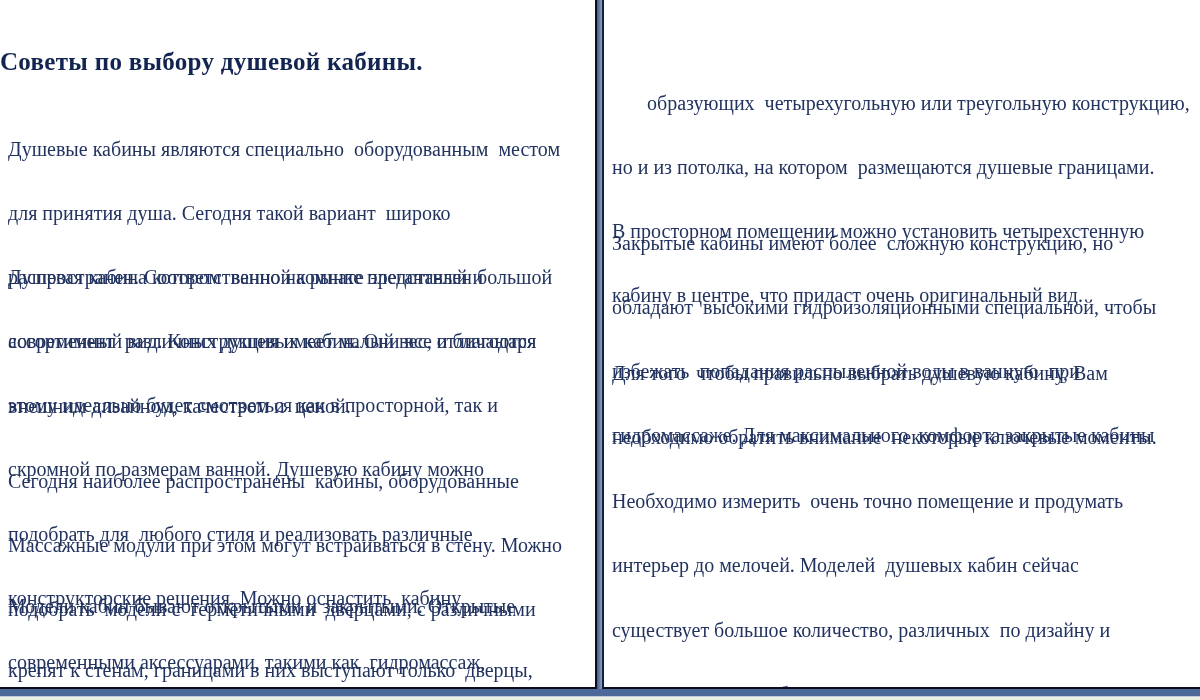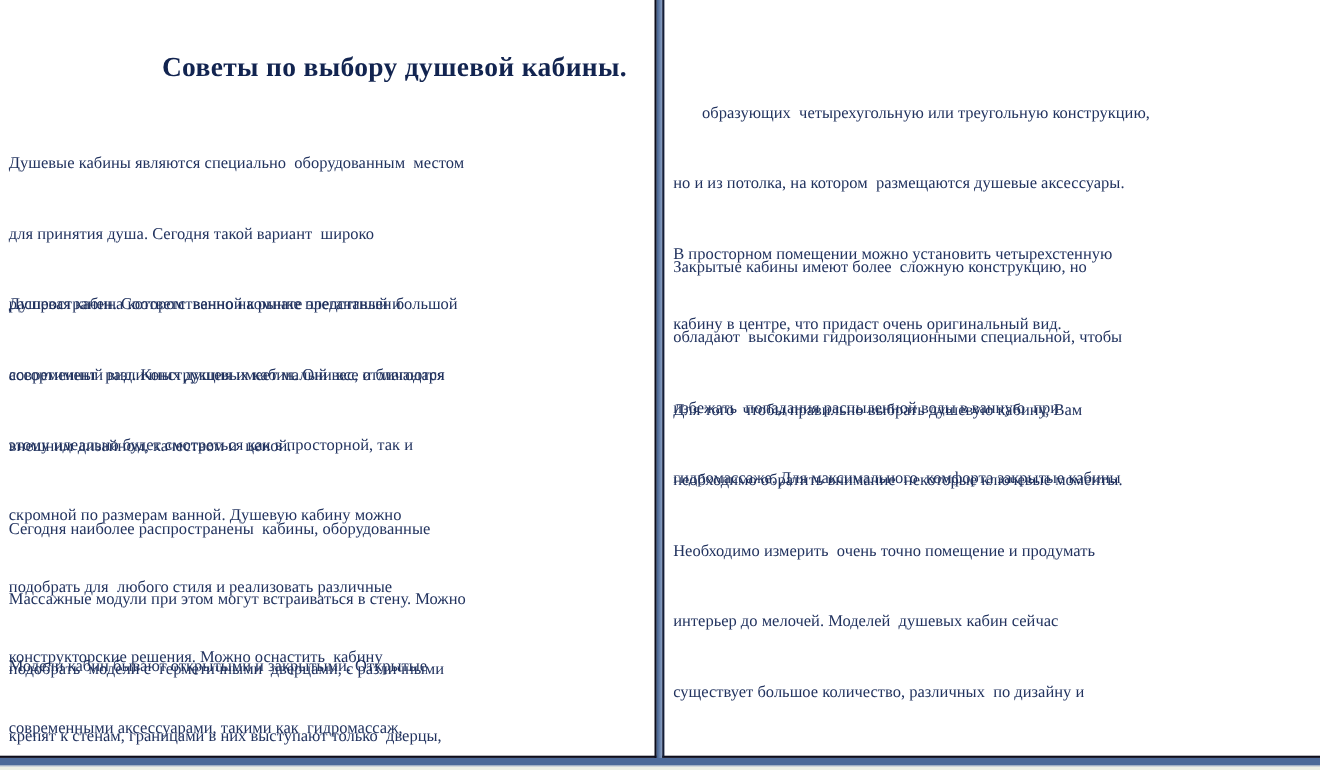--- a/index.html
+++ b/index.html
@@ -16,27 +16,27 @@
   .page-right{left:602px;width:596px;border-left:2px solid #141f3a;}
   .page-gap{
     position:absolute;left:597px;top:0;width:5px;height:689px;
     background:linear-gradient(to right,#3f5d8c,#8ba1c4);
   }
   .bottom-strip{
     position:absolute;left:0;top:696px;width:1200px;height:4px;
     background:#edefe5;border-top:1px solid #c3cbd8;
   }
   .doc-title{
-    position:absolute;top:48px;left:0;width:570px;text-align:right;
+    position:absolute;top:48px;left:0;width:570px;text-align:left;
     font-size:25px;font-weight:bold;letter-spacing:.3px;color:#122450;
     white-space:pre;
   }
   .para{
     position:absolute;left:8px;color:#22335f;
-    font-size:15px;line-height:21.4px;white-space:pre;
+    font-size:20px;line-height:21.4px;white-space:pre;
   }
   .para div{white-space:pre;}
 </style>
 </head>
 <body>
 
 <div class="page page-left">
 
   <div class="doc-title">Советы по выбору душевой кабины.</div>
 
@@ -74,21 +74,21 @@
   </div>
 
 </div>
 
 <div class="page-gap"></div>
 
 <div class="page page-right">
 
   <div class="para" style="top:50px;">
     <div>       образующих  четырехугольную или треугольную конструкцию,</div>
-    <div>но и из потолка, на котором  размещаются душевые аксессуары.</div>
+    <div>но и из потолка, на котором  размещаются душевые границами.</div>
     <div>В просторном помещении можно установить четырехстенную</div>
     <div>кабину в центре, что придаст очень оригинальный вид.</div>
   </div>
 
   <div class="para" style="top:190px;">
     <div>Закрытые кабины имеют более  сложную конструкцию, но</div>
     <div>обладают  высокими гидроизоляционными специальной, чтобы</div>
     <div>избежать  попадания распыленной воды в ванную  при</div>
     <div>гидромассаже. Для максимального  комфорта закрытые кабины</div>
   </div>

